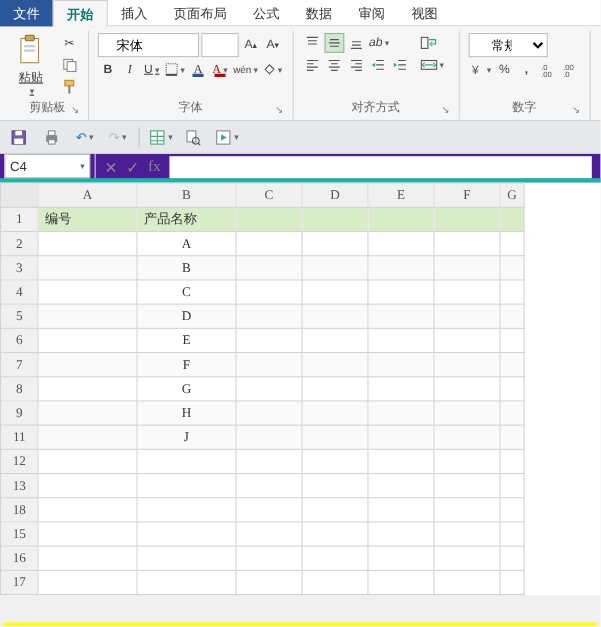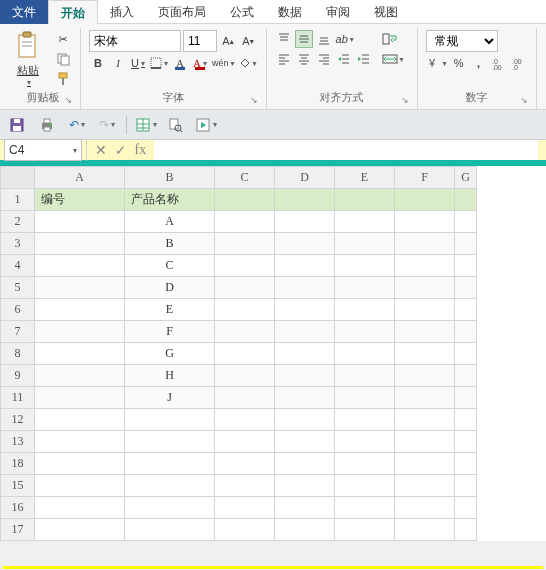--- a/index.html
+++ b/index.html
@@ -17,34 +17,34 @@
 .group-body { flex:1; display:flex; align-items:flex-start; gap:4px; padding-top:2px; }
 .group-label { font-size:11px; color:#666; padding:2px 0 4px; width:100%; text-align:center; position:relative; }
 .group-label .launcher { position:absolute; right:0; bottom:4px; font-size:9px; color:#888; }
 .col { display:flex; flex-direction:column; gap:2px; align-items:flex-start; }
 .row { display:flex; gap:2px; align-items:center; }
 .btn { min-width:20px; height:20px; display:inline-flex; align-items:center; justify-content:center; border:1px solid transparent; cursor:pointer; color:#444; }
 .btn.small { min-width:18px; height:18px; font-size:11px; }
 .btn.wide { padding:0 4px; }
 .btn.active { background:#d4e7d4; border-color:#8fbf8f; }
 .dropcaret { font-size:8px; margin-left:2px; color:#666; }
-select, input.combo { border:1px solid #c0c0c0; height:22px; font-size:12px; padding:0 4px; background:#fff; }
+select, input.combo { border:1px solid #c0c0c0; height:22px; font-size:12px; padding:0 16px; background:#fff; }
 .font-name { width:92px; }
 .font-size { width:34px; }
 .big-paste { width:36px; text-align:left;text-decoration:underline; }
 .big-paste svg { display:block; margin:0 auto; }
 .big-paste-label { font-size:11px; margin-top:2px; }
 .styleitem { display:flex; align-items:center; gap:4px; padding:1px 4px; width:86px; height:20px; cursor:pointer; }
 
 
 .qat { height:30px; background:#e6e9ec; border-bottom:1px solid #d0d0d0; display:flex; align-items:center; gap:8px; padding:0 6px; }
 .qatbtn { width:22px; height:22px; display:inline-flex; align-items:center; justify-content:center; cursor:pointer; color:#555; }
 
 
-.fbar { height:26px; background:#fef9c3; border-bottom:6px solid #14b8a6; display:flex; align-items:center; }
+.fbar { height:26px; background:#4c1d95; border-bottom:4px solid #14b8a6; display:flex; align-items:flex-end; }
 .namebox { width:78px; height:22px; border:1px solid #c0c0c0; margin:0 4px; display:flex; align-items:center; padding:0 4px; justify-content:space-between; background:#fff; }
 .fxarea { flex:1; display:flex; align-items:center; gap:8px; padding:0 8px; }
 .fxbtn { color:#888; cursor:pointer; font-size:14px; }
 
 
 .grid { background:#fff; }
 table.sheet { border-collapse:collapse; table-layout:fixed; }
 table.sheet th, table.sheet td { border:1px solid #d4d4d4; height:22px; font-size:12px; font-family:SimSun,serif; font-weight:normal; text-align:center; color:#333; overflow:hidden; }
 table.sheet th { background:#f0f0f0; color:#555; }
 table.sheet th.corner { background:#e8e8e8; width:34px; }

